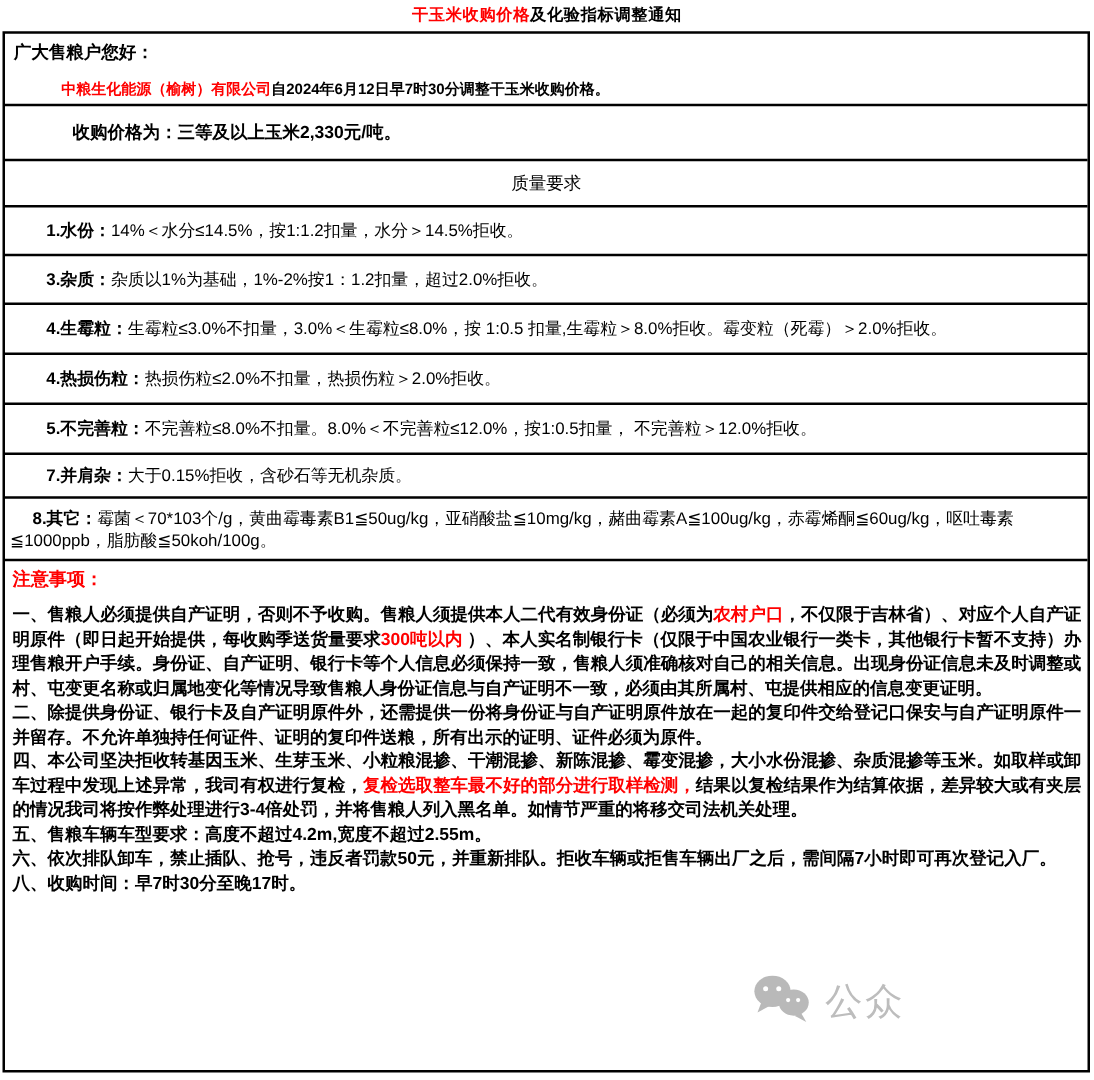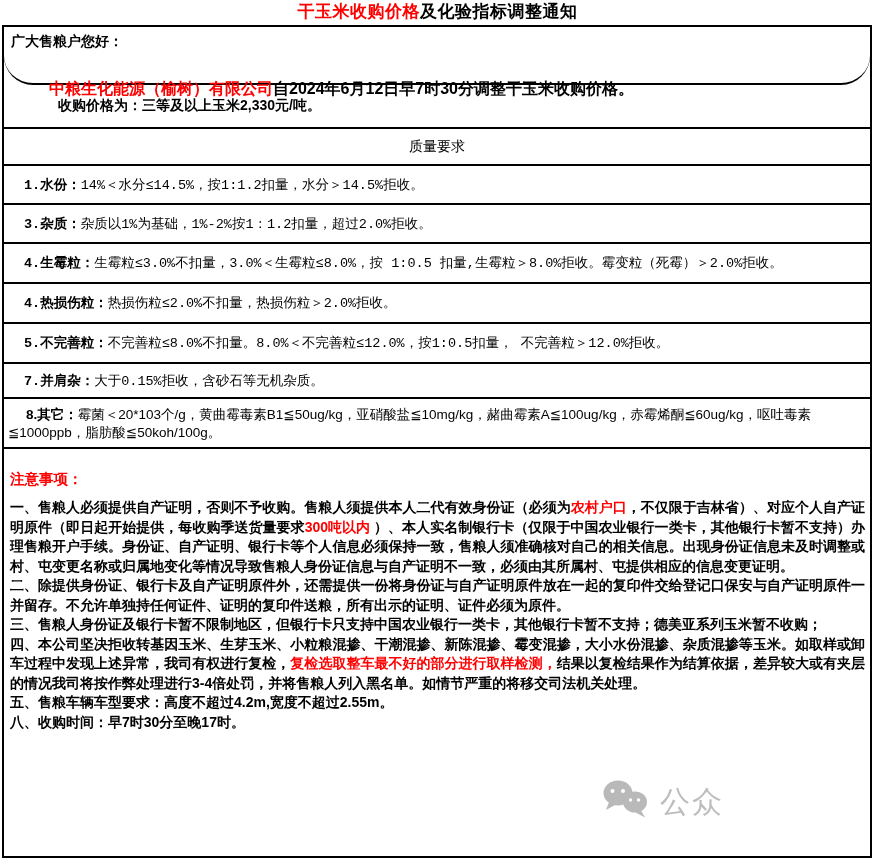--- a/index.html
+++ b/index.html
@@ -1,49 +1,49 @@
 <!DOCTYPE html>
 <html><head>
 <meta charset="utf-8">
 <style>
   * { margin:0; padding:0; box-sizing:border-box; }
   html,body { width:875px; height:864px; background:#fff; overflow:hidden;
     font-family:"Liberation Sans","DejaVu Sans",sans-serif; color:#000; }
   .page { position:relative; width:875px; height:864px; background:#fff; }
 
-  .title { height:25px; text-align:center; font-size:17px; font-weight:bold;
+  .title { height:25px; text-align:center; font-size:13px; font-weight:bold;
     line-height:24px; letter-spacing:0.5px; }
   .red { color:#ff0000; }
 
   .doc-table { position:absolute; left:2px; right:3px; top:25px; bottom:6px;
     border:2px solid #000; display:flex; flex-direction:column; background:#fff; }
   .row { border-bottom:2px solid #000; flex:0 0 auto; }
 
-  .row-greeting { height:58px; padding:6px 6px 0 7px;border-radius:29px; }
+  .row-greeting { height:58px; padding:6px 6px 0 7px; }
   .greet-line1 { font-size:14px; font-weight:bold; }
-  .greet-line2 { font-size:16px; font-weight:bold; margin-top:28px; padding-left:38px; }
+  .greet-line2 { font-size:12px; font-weight:bold; margin-top:12px; padding-left:38px; }
 
   .row-price { height:44px; display:flex; align-items:center; }
   .price-text { font-size:14px; font-weight:bold; padding-left:54px; }
 
   .row-qheader { height:37px; display:flex; align-items:center; justify-content:center; }
   .qheader-text { font-size:14px; }
 
-  .row-item { display:flex; align-items:center; padding-left:20px; font-size:13.5px;
-    white-space:nowrap;font-family:Liberation Mono, monospace; }
+  .row-item { display:flex; align-items:center; padding-left:33px; font-size:13.5px;
+    white-space:nowrap; }
   .h39{height:39px;} .h40{height:40px;} .h35{height:35px;}
   .row-item8 { height:50px; padding:7px 4px 0 4px; font-size:13.5px;
     text-indent:18px; line-height:18px; white-space:normal; display:block; }
   .lbl { font-weight:bold; }
 
-  .row-notes { flex:1 1 auto; border-bottom:none; padding:21px 5px 0 6px; position:relative; }
+  .row-notes { flex:1 1 auto; border-bottom:none; padding:5px 5px 0 6px; position:relative; }
   .notes-header { color:#ff0000; font-weight:bold; font-size:14.5px; margin-bottom:9px; }
   .note-p { font-size:14px; font-weight:bold; line-height:19.5px; text-align:justify; }
 
-  .watermark { position:absolute; left:598px; top:330px; display:flex; align-items:flex-end;
+  .watermark { position:absolute; left:598px; top:330px; display:flex; align-items:center;
     gap:10px; pointer-events:none; }
   .watermark-text { font-size:30px; color:#bdbdbd; letter-spacing:2px;
     font-weight:normal; }
 </style>
 </head>
 <body>
 
 <div class="page">
 
   <div class="title"><span class="red">干玉米收购价格</span><span>及化验指标调整通知</span></div>
@@ -82,30 +82,30 @@
     <div class="row row-item h40">
       <div><span class="lbl">5.不完善粒：</span><span>不完善粒≤8.0%不扣量。8.0%＜不完善粒≤12.0%，按1:0.5扣量， 不完善粒＞12.0%拒收。</span></div>
     </div>
 
 
     <div class="row row-item h35">
       <div><span class="lbl">7.并肩杂：</span><span>大于0.15%拒收，含砂石等无机杂质。</span></div>
     </div>
 
     <div class="row row-item8">
-      <span class="lbl">8.其它：</span><span>霉菌＜20*103个/g，黄曲霉毒素B1≦50ug/kg，亚硝酸盐≦10mg/kg，赭曲霉素A≦100ug/kg，赤霉烯酮≦60ug/kg，呕吐毒素≦1000ppb，脂肪酸≦50koh/100g。</span>
+      <span class="lbl">8.其它：</span><span>霉菌＜70*103个/g，黄曲霉毒素B1≦50ug/kg，亚硝酸盐≦10mg/kg，赭曲霉素A≦100ug/kg，赤霉烯酮≦60ug/kg，呕吐毒素≦1000ppb，脂肪酸≦50koh/100g。</span>
     </div>
 
     <div class="row row-notes">
       <div class="notes-header">注意事项：</div>
       <div class="note-p"><span>一、售粮人必须提供自产证明，否则不予收购。售粮人须提供本人二代有效身份证（必须为</span><span class="red">农村户口</span><span>，不仅限于吉林省）、对应个人自产证明原件（即日起开始提供，每收购季送货量要求</span><span class="red">300吨以内</span><span> ）、本人实名制银行卡（仅限于中国农业银行一类卡，其他银行卡暂不支持）办理售粮开户手续。身份证、自产证明、银行卡等个人信息必须保持一致，售粮人须准确核对自己的相关信息。出现身份证信息未及时调整或村、屯变更名称或归属地变化等情况导致售粮人身份证信息与自产证明不一致，必须由其所属村、屯提供相应的信息变更证明。</span></div>
       <div class="note-p"><span>二、除提供身份证、银行卡及自产证明原件外，还需提供一份将身份证与自产证明原件放在一起的复印件交给登记口保安与自产证明原件一并留存。不允许单独持任何证件、证明的复印件送粮，所有出示的证明、证件必须为原件。</span></div>
-      <div class="note-p"><span>三、售粮人身份证及银行卡暂不限制地区，但银行卡只支持中国农业银行一类卡，其他银行卡暂不支持；德美亚系列玉米暂不收购；</span></div>
       <div class="note-p"><span>四、本公司坚决拒收转基因玉米、生芽玉米、小粒粮混掺、干潮混掺、新陈混掺、霉变混掺，大小水份混掺、杂质混掺等玉米。如取样或卸车过程中发现上述异常，我司有权进行复检，</span><span class="red">复检选取整车最不好的部分进行取样检测，</span><span>结果以复检结果作为结算依据，差异较大或有夹层的情况我司将按作弊处理进行3-4倍处罚，并将售粮人列入黑名单。如情节严重的将移交司法机关处理。</span></div>
       <div class="note-p"><span>五、售粮车辆车型要求：高度不超过4.2m,宽度不超过2.55m。</span></div>
+      <div class="note-p"><span>六、依次排队卸车，禁止插队、抢号，违反者罚款50元，并重新排队。拒收车辆或拒售车辆出厂之后，需间隔7小时即可再次登记入厂。</span></div>
       <div class="note-p"><span>八、收购时间：早7时30分至晚17时。</span></div>
 
       <div class="watermark">
         <span>
           <svg width="48" height="40" viewBox="0 0 48 40" xmlns="http://www.w3.org/2000/svg">
             <ellipse cx="16" cy="14" rx="14.5" ry="12.5" fill="#b9b9b9"></ellipse>
             <polygon points="7,23 4,31 14,25.5" fill="#b9b9b9"></polygon>
             <circle cx="10.5" cy="12" r="2" fill="#ffffff"></circle>
             <circle cx="21" cy="12" r="2" fill="#ffffff"></circle>
             <ellipse cx="33" cy="23" rx="12" ry="10.5" fill="#b9b9b9"></ellipse>

